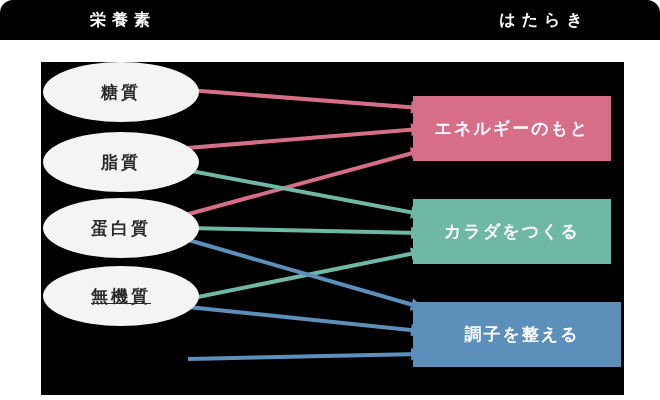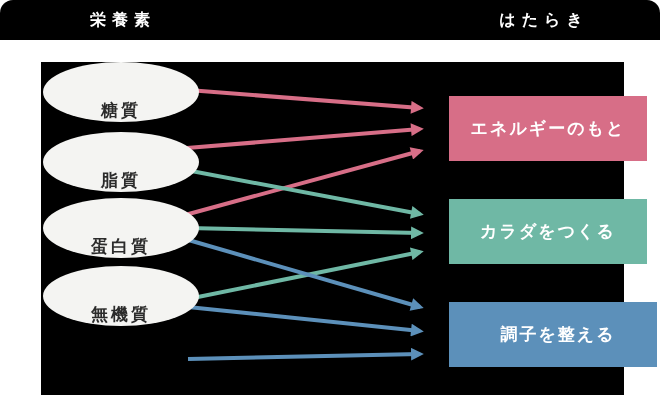--- a/index.html
+++ b/index.html
@@ -16,29 +16,29 @@
     text-align:center; white-space:nowrap;
   }
   .header .hl { left:0;   width:246px; }
   .header .hr { left:434px; width:220px; }
   .panel {
     position:absolute; left:41px; top:62px; width:583px; height:333px; background:#000000;
   }
   .arrows { position:absolute; left:0; top:0; width:583px; height:333px; }
   .ellipse {
     position:absolute; left:2px; width:156px; height:60px; border-radius:50%;
-    background:#f4f4f2; display:flex; align-items:flex-end; justify-content:center;
+    background:#f4f4f2; display:flex; align-items:center; justify-content:center;
     color:#2b2b2b; font-weight:bold; font-size:17px; letter-spacing:3px; white-space:nowrap;
   }
   .fbox {
-    position:absolute; left:408px; width:198px; height:65px;
+    position:absolute; left:372px; width:198px; height:65px;
     display:flex; align-items:center; justify-content:center;
     color:#ffffff; font-weight:bold; font-size:17px; letter-spacing:2px; white-space:nowrap;
   }
-  .e0 { top:0px; }  .e1 { top:70px; } .e2 { top:136px; } .e3 { top:204px; } .e4 { top:271px; }
+  .e0 { top:0px; }  .e1 { top:70px; } .e2 { top:136px; } .e3 { top:204px;text-decoration:underline; } .e4 { top:271px; }
   .f0 { top:34px; } .f1 { top:137px; } .f2 { top:240px;padding-left:10px; }
 </style>
 </head>
 <body>
 
 <div class="page">
 
   <div class="header">
     <span class="hl">栄養素</span>
     <span class="hr">はたらき</span>

